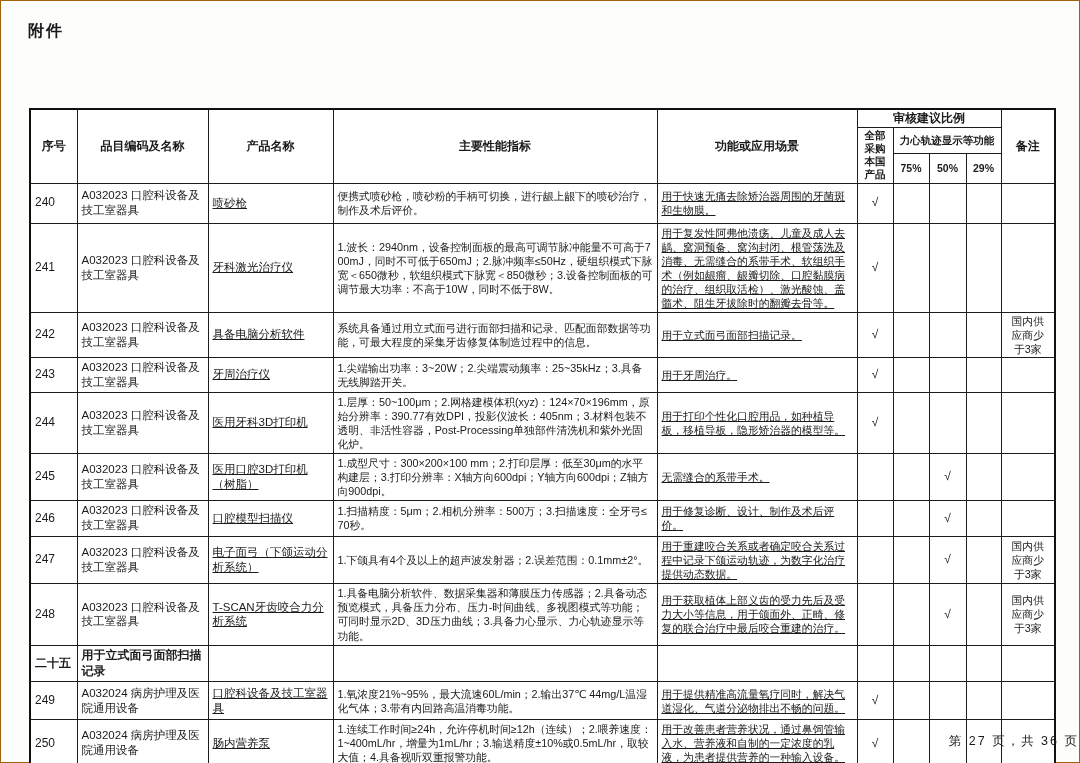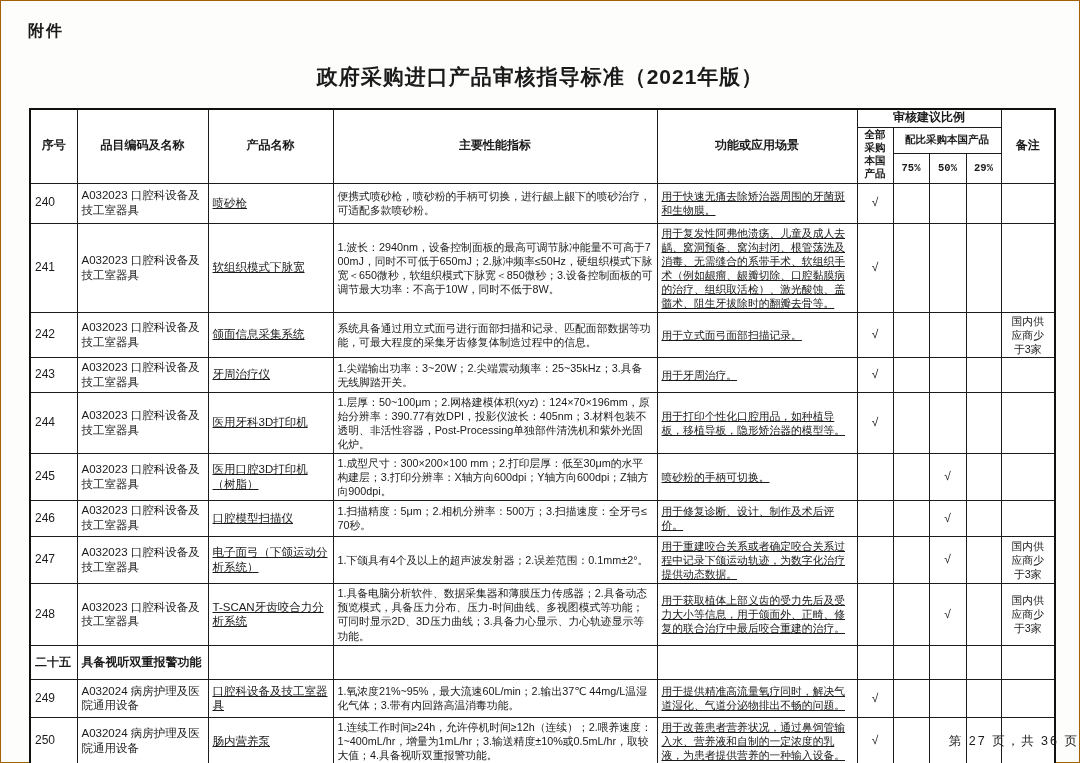--- a/index.html
+++ b/index.html
@@ -29,21 +29,21 @@
     border-collapse:collapse;
     table-layout:fixed;
     background:#fff;
   }
   table.main,table.main td,table.main th{
     border:1px solid #1c1c1c;
   }
   table.main{border:2px solid #111;}
   th{
     font-size:12px;font-weight:bold;
-    padding:1px 2px;line-height:1.25;font-family:Liberation Mono, monospace;
+    padding:1px 2px;line-height:1.25;
   }
   th.small{font-size:10.5px;}
   td{
     font-size:11px;line-height:1.3;
     padding:2px 4px;vertical-align:middle;
     word-break:break-all;
   }
   td.c-no{font-size:12px;}
   td.c-item{font-size:11.5px;}
   td.c-prod{font-size:11.5px;text-decoration:underline;}
@@ -56,21 +56,20 @@
     position:absolute;left:0;top:732px;width:100%;
     text-align:right;font-size:12.5px;letter-spacing:2px;
   }
 </style>
 </head>
 <body>
 
 <div class="page">
 
   <div class="attachment">附件</div>
-  <div class="doc-title">政府采购进口产品审核指导标准（2021年版）</div>
 
   <table class="main">
     <colgroup>
       <col style="width:47px">
         <col style="width:131px">
         <col style="width:125px">
       <col style="width:324px">
         <col style="width:200px">
         <col style="width:36px">
       <col style="width:36px">
@@ -83,57 +82,57 @@
         <th rowspan="3">序号</th>
         <th rowspan="3">品目编码及名称</th>
         <th rowspan="3">产品名称</th>
         <th rowspan="3">主要性能指标</th>
         <th rowspan="3">功能或应用场景</th>
         <th colspan="4">审核建议比例</th>
         <th rowspan="3">备注</th>
       </tr>
       <tr style="height:18px">
         <th rowspan="2" class="small">全部采购本国产品</th>
-        <th colspan="3" class="small">配比采购本国产品</th>
+        <th colspan="3" class="small">力心轨迹显示等功能</th>
       </tr>
       <tr style="height:20px">
         <th class="small">75%</th>
         <th class="small">50%</th>
         <th class="small">29%</th>
       </tr>
     </thead>
     <tbody>
       <tr style="height:40px">
         <td class="c-no">240</td>
         <td class="c-item">A032023 口腔科设备及技工室器具</td>
         <td class="c-prod">喷砂枪</td>
-        <td class="c-spec">便携式喷砂枪，喷砂粉的手柄可切换，进行龈上龈下的喷砂治疗，可适配多款喷砂粉。</td>
+        <td class="c-spec">便携式喷砂枪，喷砂粉的手柄可切换，进行龈上龈下的喷砂治疗，制作及术后评价。</td>
         <td class="c-func">用于快速无痛去除矫治器周围的牙菌斑和生物膜。</td>
         <td class="c-chk">√</td>
         <td class="c-chk"></td>
         <td class="c-chk"></td>
         <td class="c-chk"></td>
         <td class="c-rem"></td>
       </tr>
       <tr style="height:84px">
         <td class="c-no">241</td>
         <td class="c-item">A032023 口腔科设备及技工室器具</td>
-        <td class="c-prod">软组织模式下脉宽</td>
+        <td class="c-prod">牙科激光治疗仪</td>
         <td class="c-spec">1.波长：2940nm，设备控制面板的最高可调节脉冲能量不可高于700mJ，同时不可低于650mJ；2.脉冲频率≤50Hz，硬组织模式下脉宽＜650微秒，软组织模式下脉宽＜850微秒；3.设备控制面板的可调节最大功率：不高于10W，同时不低于8W。</td>
         <td class="c-func">用于复发性阿弗他溃疡、儿童及成人去龋、窝洞预备、窝沟封闭、根管荡洗及消毒、无需缝合的系带手术、软组织手术（例如龈瘤、龈瓣切除、口腔黏膜病的治疗、组织取活检）、激光酸蚀、盖髓术、阻生牙拔除时的翻瓣去骨等。</td>
         <td class="c-chk">√</td>
         <td class="c-chk"></td>
         <td class="c-chk"></td>
         <td class="c-chk"></td>
         <td class="c-rem"></td>
       </tr>
       <tr style="height:40px">
         <td class="c-no">242</td>
         <td class="c-item">A032023 口腔科设备及技工室器具</td>
-        <td class="c-prod">颌面信息采集系统</td>
+        <td class="c-prod">具备电脑分析软件</td>
         <td class="c-spec">系统具备通过用立式面弓进行面部扫描和记录、匹配面部数据等功能，可最大程度的采集牙齿修复体制造过程中的信息。</td>
         <td class="c-func">用于立式面弓面部扫描记录。</td>
         <td class="c-chk">√</td>
         <td class="c-chk"></td>
         <td class="c-chk"></td>
         <td class="c-chk"></td>
         <td class="c-rem">国内供应商少于3家</td>
       </tr>
       <tr style="height:34px">
         <td class="c-no">243</td>
@@ -157,21 +156,21 @@
         <td class="c-chk"></td>
         <td class="c-chk"></td>
         <td class="c-chk"></td>
         <td class="c-rem"></td>
       </tr>
       <tr style="height:42px">
         <td class="c-no">245</td>
         <td class="c-item">A032023 口腔科设备及技工室器具</td>
         <td class="c-prod">医用口腔3D打印机（树脂）</td>
         <td class="c-spec">1.成型尺寸：300×200×100 mm；2.打印层厚：低至30μm的水平构建层；3.打印分辨率：X轴方向600dpi；Y轴方向600dpi；Z轴方向900dpi。</td>
-        <td class="c-func">喷砂粉的手柄可切换。</td>
+        <td class="c-func">无需缝合的系带手术。</td>
         <td class="c-chk"></td>
         <td class="c-chk"></td>
         <td class="c-chk">√</td>
         <td class="c-chk"></td>
         <td class="c-rem"></td>
       </tr>
       <tr style="height:36px">
         <td class="c-no">246</td>
         <td class="c-item">A032023 口腔科设备及技工室器具</td>
         <td class="c-prod">口腔模型扫描仪</td>
@@ -202,21 +201,21 @@
         <td class="c-spec">1.具备电脑分析软件、数据采集器和薄膜压力传感器；2.具备动态预览模式，具备压力分布、压力-时间曲线、多视图模式等功能；可同时显示2D、3D压力曲线；3.具备力心显示、力心轨迹显示等功能。</td>
         <td class="c-func">用于获取植体上部义齿的受力先后及受力大小等信息，用于颌面外、正畸、修复的联合治疗中最后咬合重建的治疗。</td>
         <td class="c-chk"></td>
         <td class="c-chk"></td>
         <td class="c-chk">√</td>
         <td class="c-chk"></td>
         <td class="c-rem">国内供应商少于3家</td>
       </tr>
       <tr class="section-row" style="height:34px">
         <td class="c-no">二十五</td>
-        <td class="c-item">具备视听双重报警功能</td>
+        <td class="c-item">用于立式面弓面部扫描记录</td>
         <td></td>
         <td></td>
         <td></td>
         <td></td>
         <td></td>
         <td></td>
         <td></td>
         <td></td>
       </tr>
       <tr style="height:38px">

